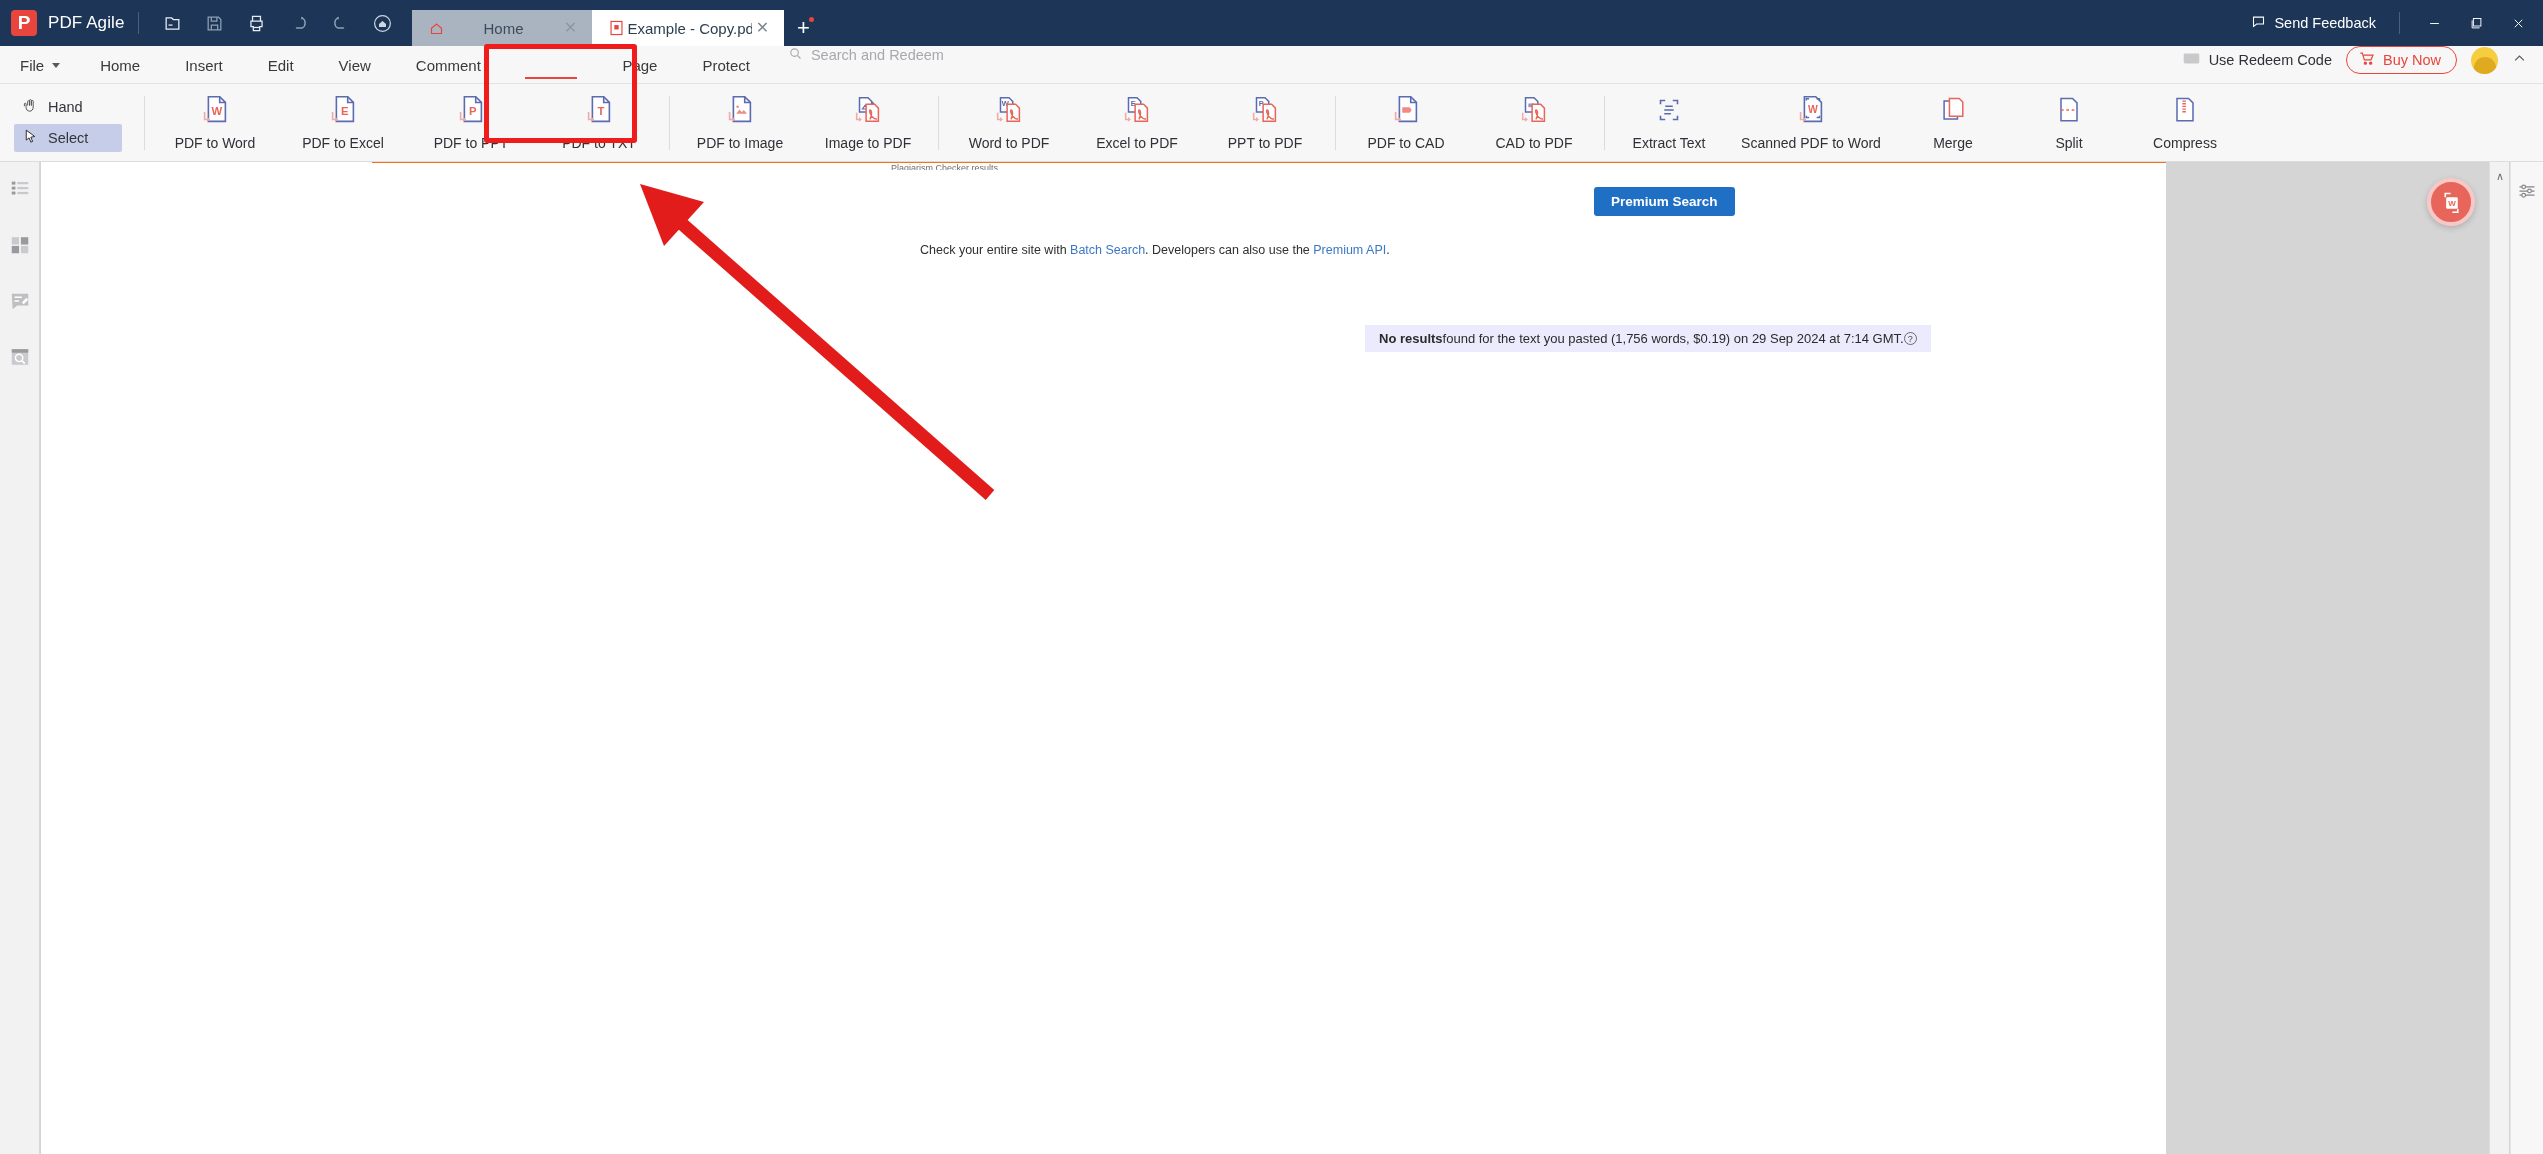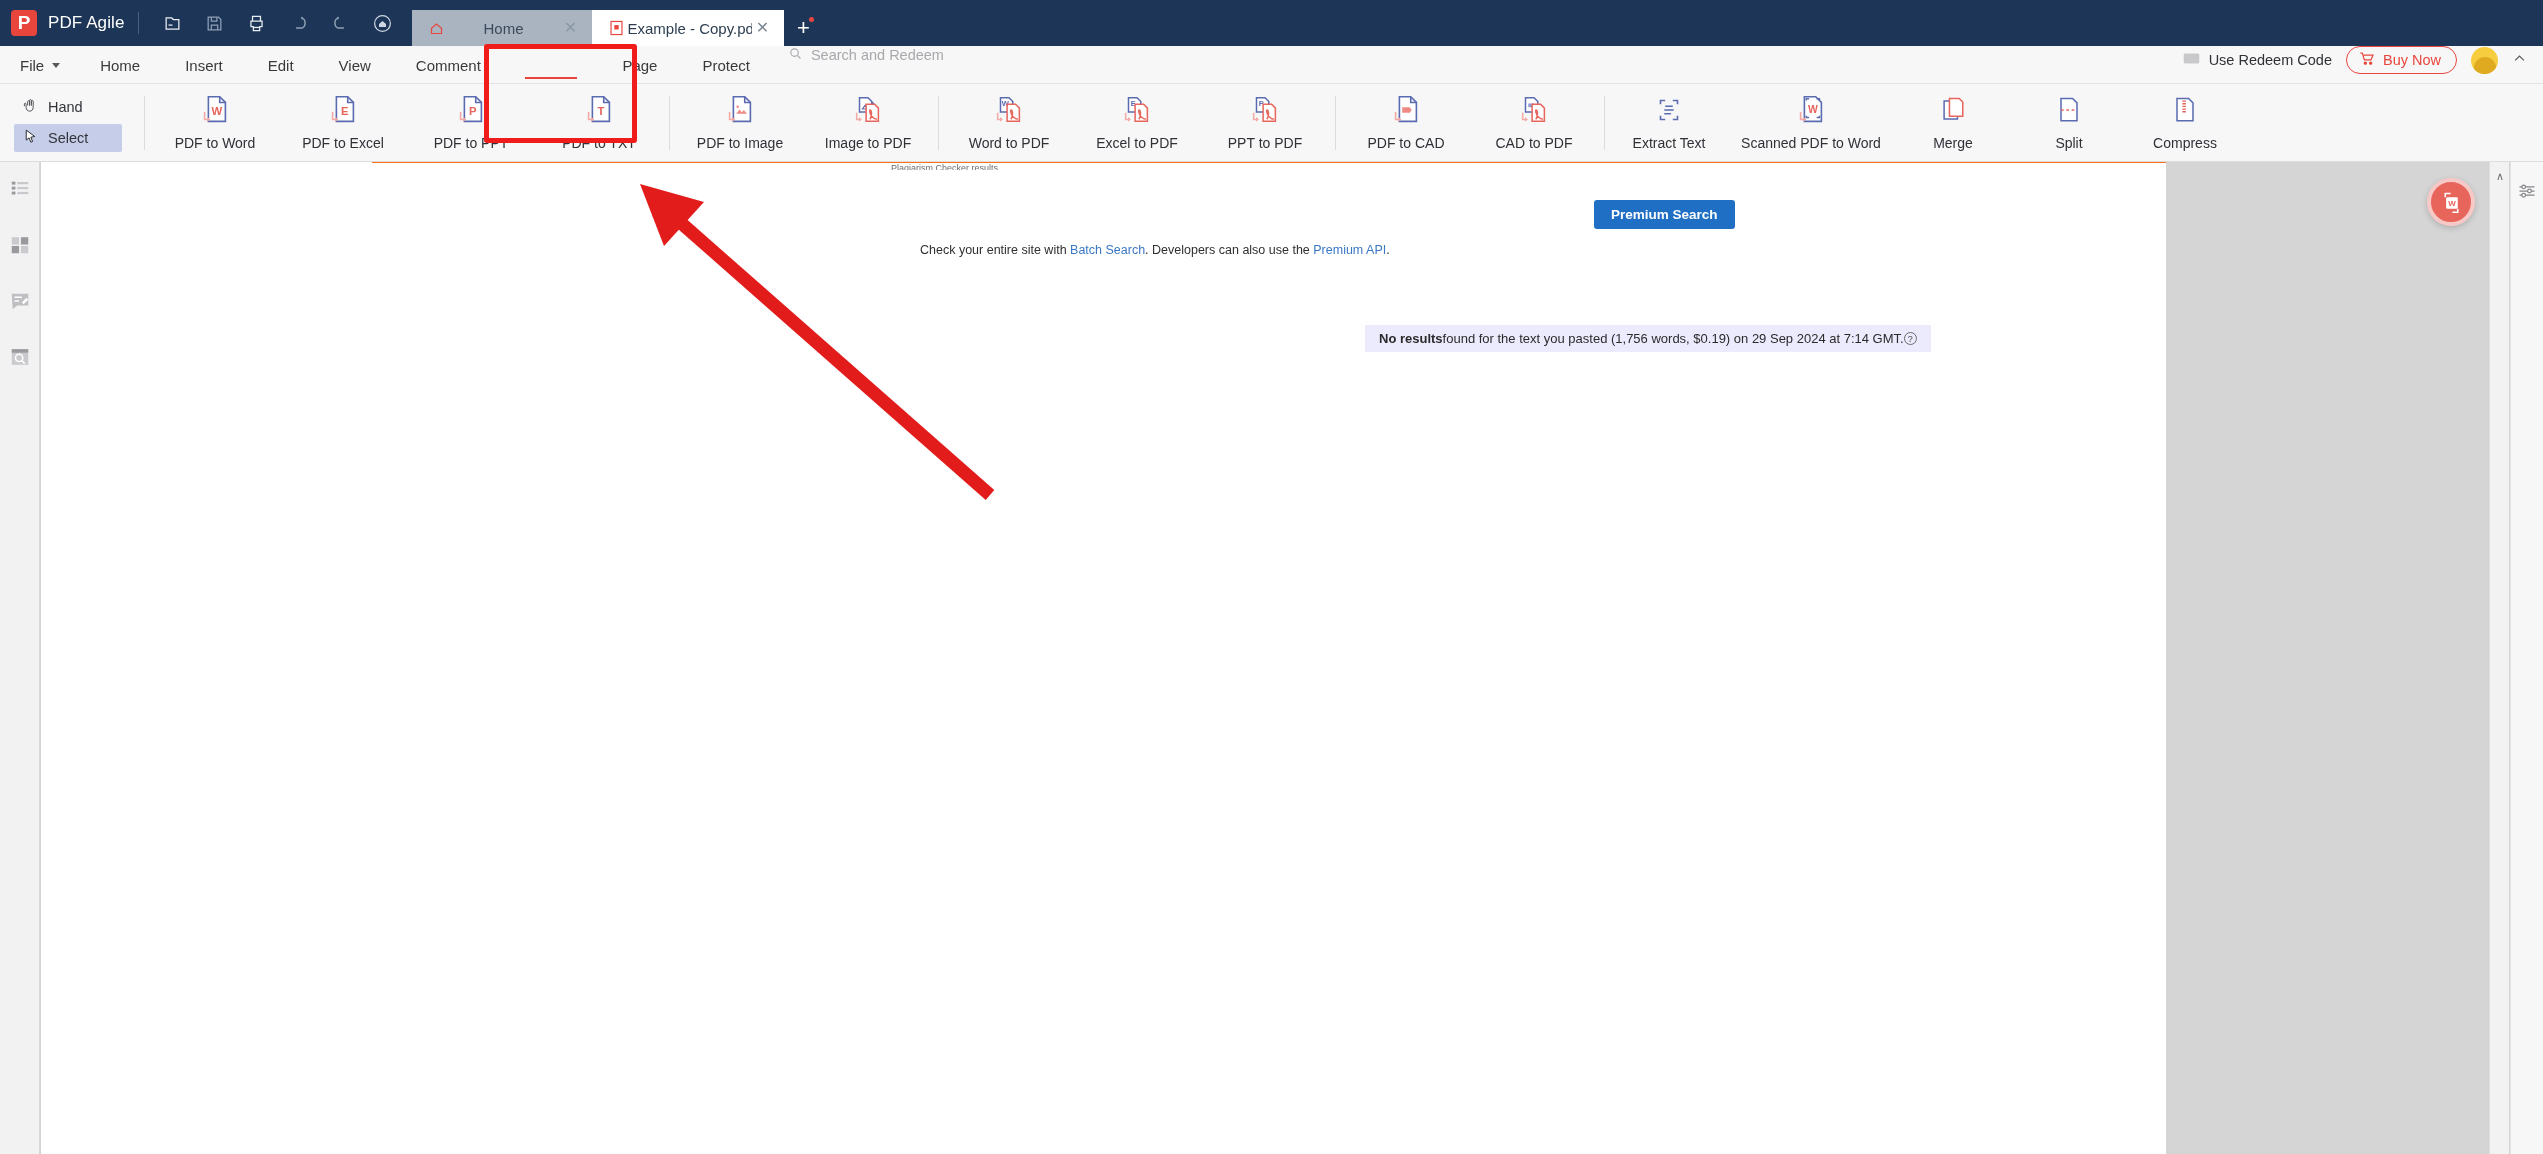--- a/index.html
+++ b/index.html
@@ -226,21 +226,20 @@
     position: absolute; top: 0px; left: 519px;
     font-size: 9px; color: #3a3a3a; opacity: .75;
     white-space: nowrap; overflow: hidden; height: 7px;
   }
   .premium-btn {
     position: absolute; top: 24px; left: 1222px;
     background: #1f6fc4;
     color: #ffffff; font-size: 13.5px; font-weight: bold;
     padding: 7px 17px; border-radius: 3px;
     white-space: nowrap;
-    margin-top: 13px;
   }
   .checkline {
     position: absolute; top: 80px; left: 548px;
     font-size: 12.5px; color: #2f2f2f; white-space: nowrap;
   }
   .checkline a { color: #3b78c4; text-decoration: none; }
   .noresult {
     position: absolute; top: 162px; left: 993px;
     background: #eceafd;
     font-size: 13px; color: #2b2b2b;
@@ -370,20 +369,49 @@
         </span>
         <span class="tab-label">Example - Copy.pdf</span>
         <span class="tab-close">✕</span>
       </div>
       <div class="newtab">
         <span>+</span>
         <span class="dot"></span>
       </div>
     </div>
 
+    <div class="tb-right">
+      <div class="feedback">
+        <span>
+          <svg width="15" height="15" viewBox="0 0 24 24" fill="none" stroke="#ffffff" stroke-width="1.7">
+            <path d="M4 5h16v11H9l-5 4z"></path>
+          </svg>
+        </span>
+        <span>Send Feedback</span>
+      </div>
+      <div class="tb-sep"></div>
+      <div class="winbtns">
+        <div class="winbtn">
+          <svg width="15" height="15" viewBox="0 0 24 24" stroke="#ffffff" stroke-width="1.5">
+              <path d="M5 12h14"></path>
+            </svg>
+        </div>
+        <div class="winbtn">
+          <svg width="15" height="15" viewBox="0 0 24 24" fill="none" stroke="#ffffff" stroke-width="1.5">
+            <rect x="7" y="4" width="12" height="12"></rect>
+              <path d="M5 7v12h12"></path>
+          </svg>
+        </div>
+        <div class="winbtn">
+          <svg width="15" height="15" viewBox="0 0 24 24" stroke="#ffffff" stroke-width="1.5">
+              <path d="M6 6l12 12M18 6L6 18"></path>
+            </svg>
+        </div>
+      </div>
+    </div>
   </div>
 
   <div class="menubar">
     <div class="menuitem" style="margin-left:20px;">
       <span class="mlabel">File</span>
       <span class="caret-tri"></span>
     </div>
     <div class="menuitem" style="margin-left:40px;">
       <span class="mlabel">Home</span>
     </div>

